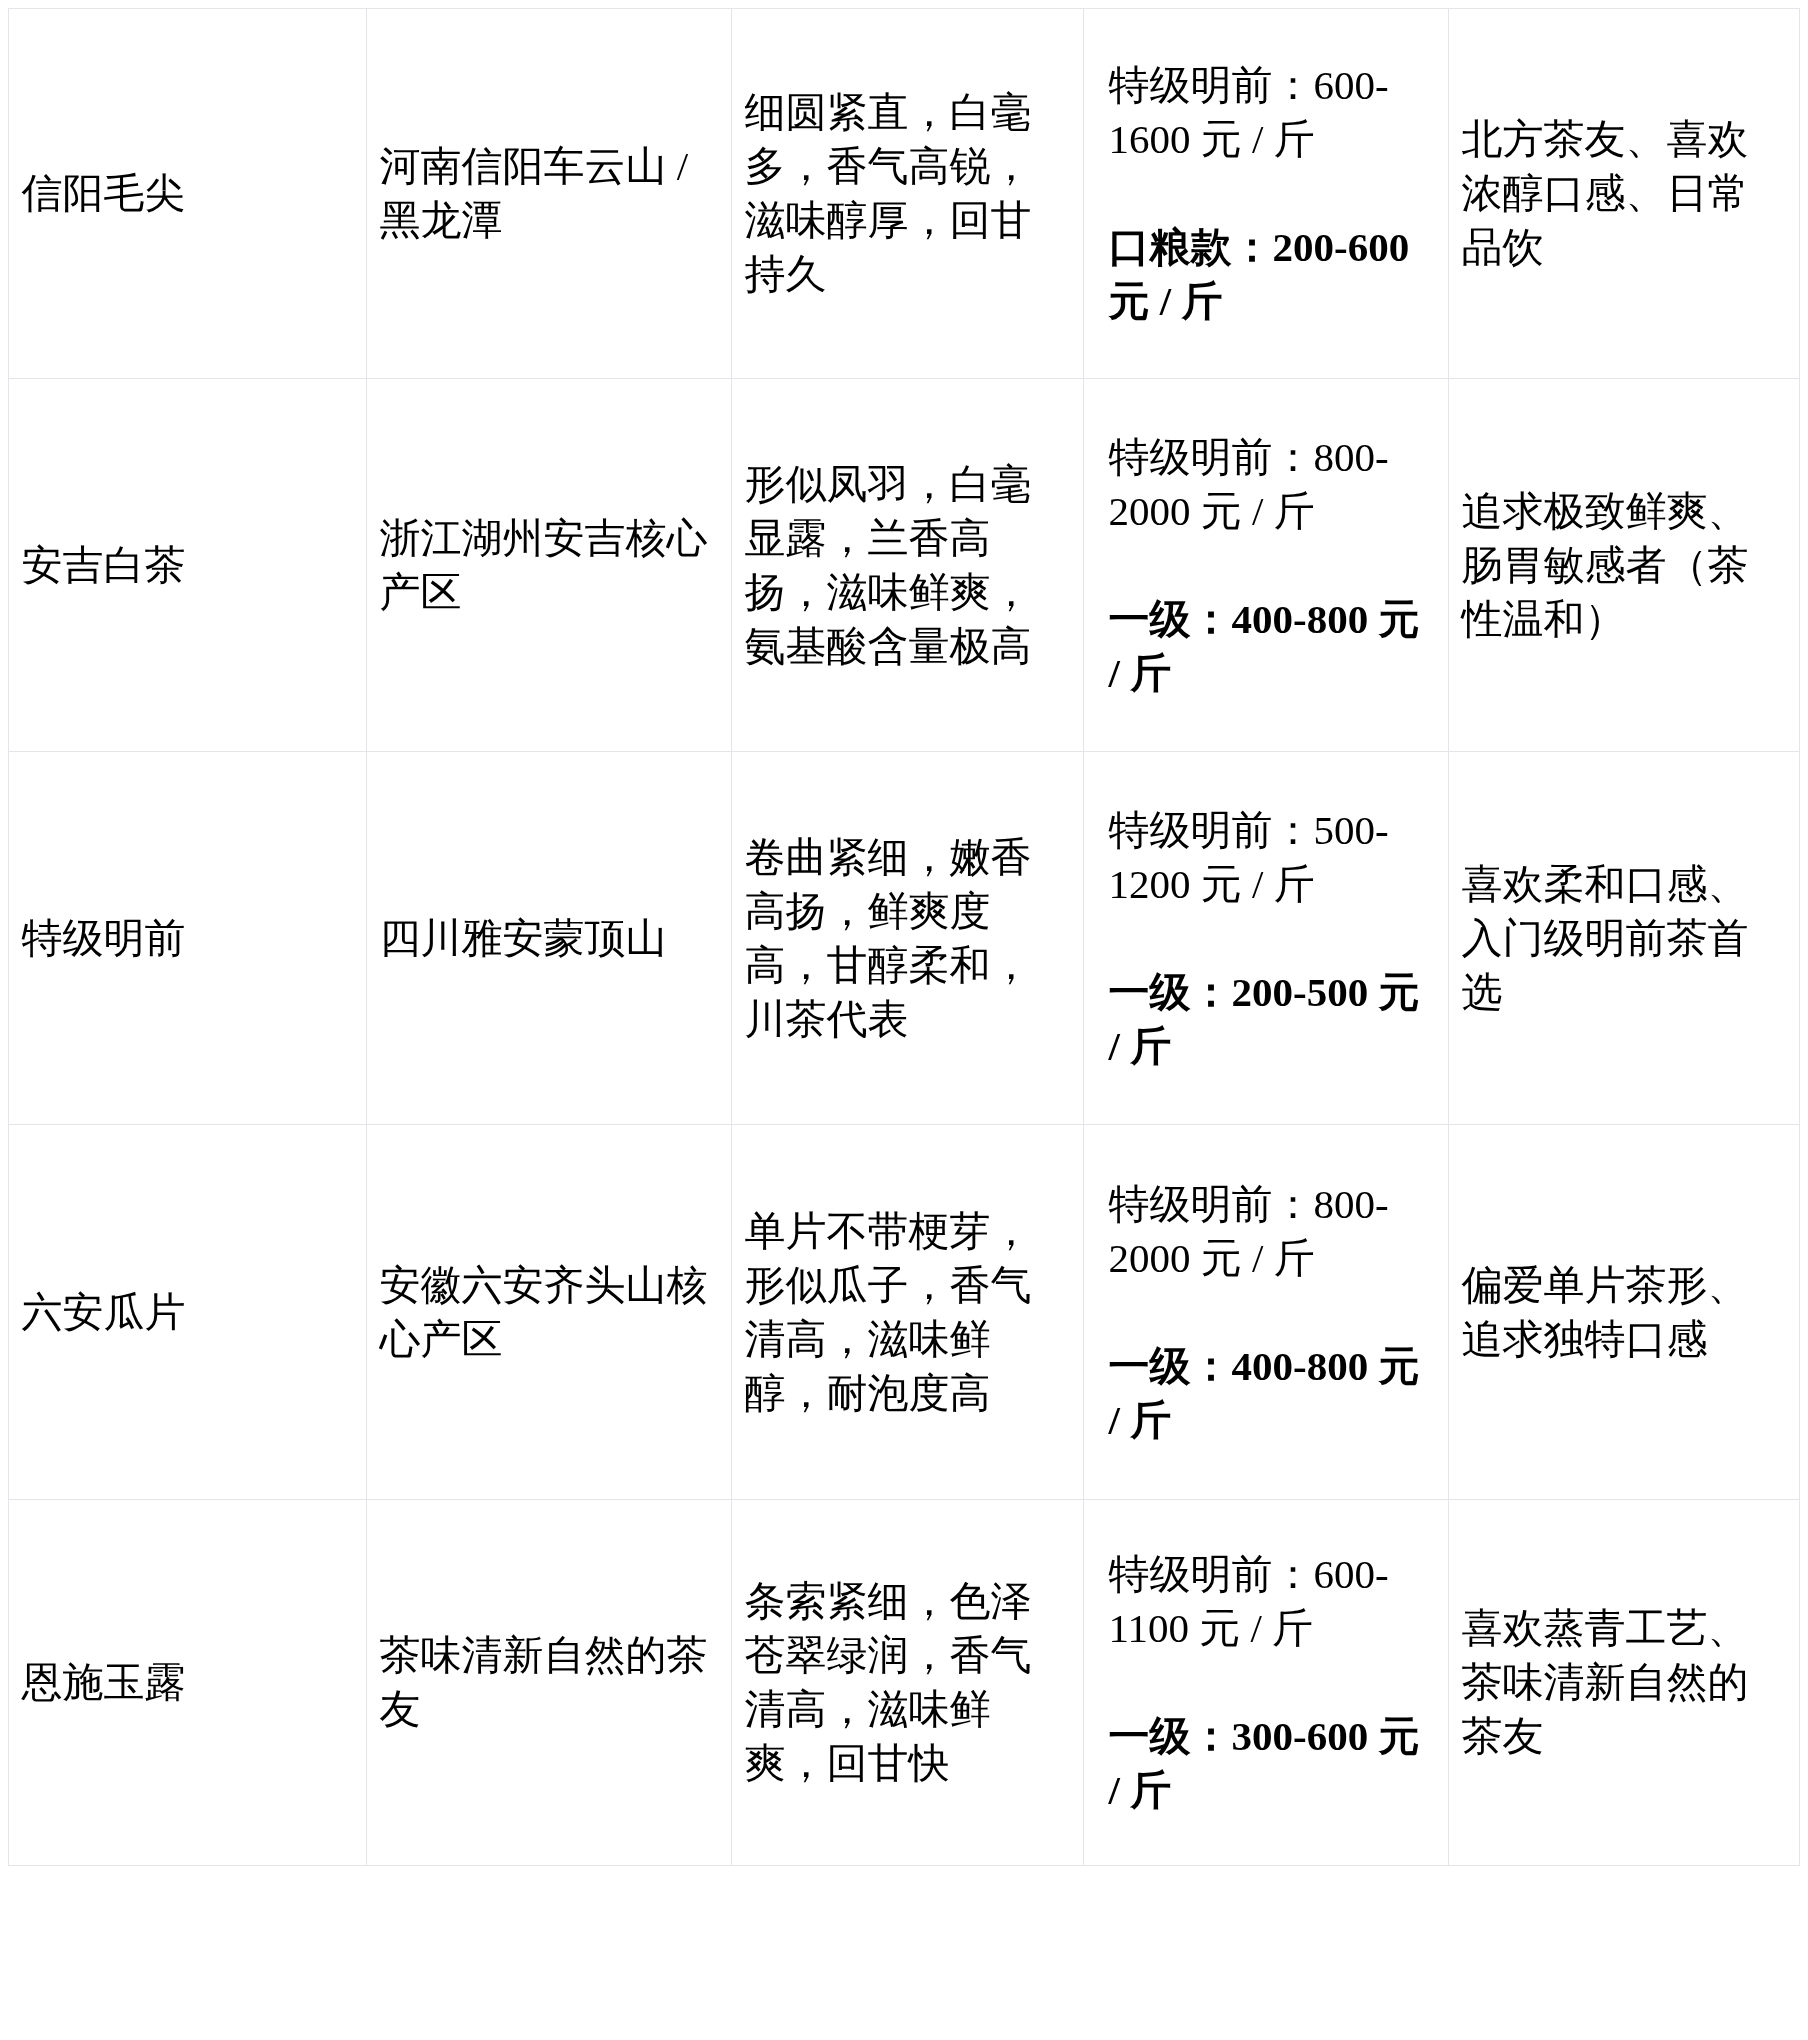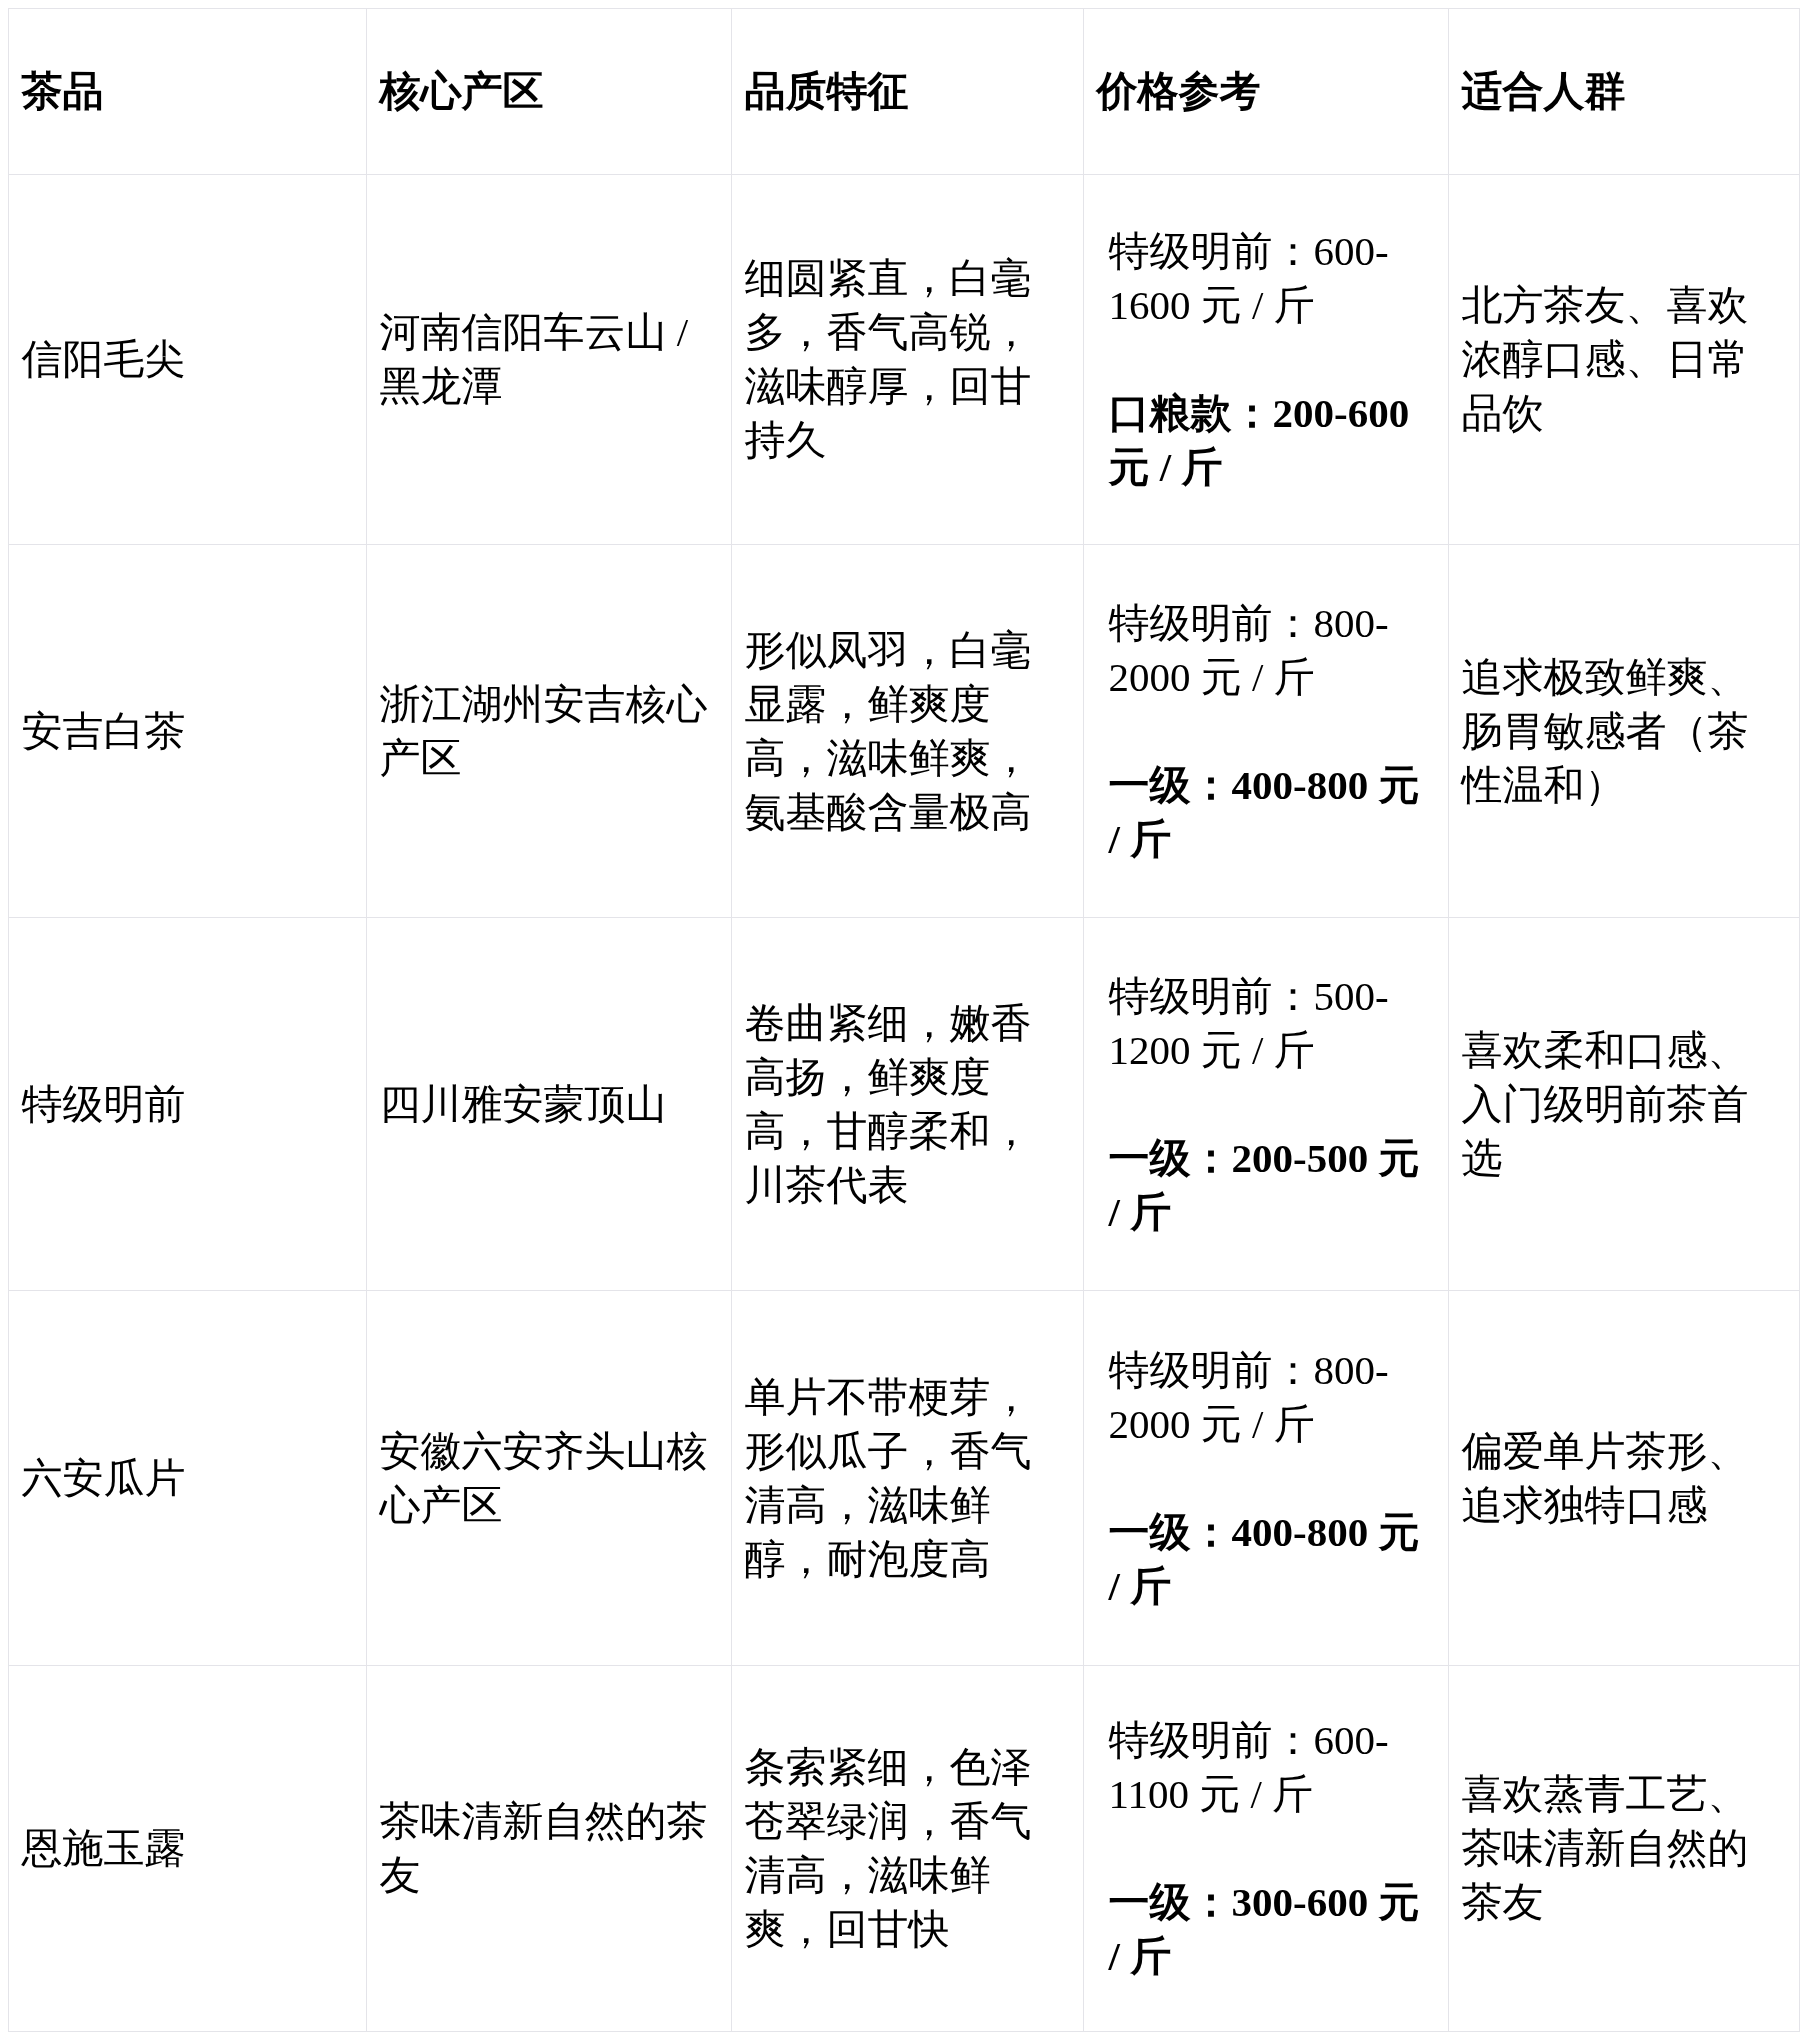--- a/index.html
+++ b/index.html
@@ -53,43 +53,36 @@
 
 <table class="tea-table">
   <colgroup>
     <col style="width:358px">
     <col style="width:365px">
     <col style="width:352px">
     <col style="width:365px">
     <col style="width:351px">
   </colgroup>
   <tbody>
-    <tr class="header-row">
-      <th>茶品</th>
-      <th>核心产区</th>
-      <th>品质特征</th>
-      <th>价格参考</th>
-      <th>适合人群</th>
-    </tr>
 
     <tr class="row-0">
       <td>信阳毛尖</td>
       <td>河南信阳车云山 / 黑龙潭</td>
       <td>细圆紧直，白毫多，香气高锐，滋味醇厚，回甘持久</td>
       <td>
         <p class="price-primary">特级明前：600-1600 元 / 斤</p>
         <p class="price-secondary">口粮款：200-600 元 / 斤</p>
       </td>
       <td>北方茶友、喜欢浓醇口感、日常品饮</td>
     </tr>
 
     <tr class="row-1">
       <td>安吉白茶</td>
       <td>浙江湖州安吉核心产区</td>
-      <td>形似凤羽，白毫显露，鲜爽度高，滋味鲜爽，氨基酸含量极高</td>
+      <td>形似凤羽，白毫显露，兰香高扬，滋味鲜爽，氨基酸含量极高</td>
       <td>
         <p class="price-primary">特级明前：800-2000 元 / 斤</p>
         <p class="price-secondary">一级：400-800 元 / 斤</p>
       </td>
       <td>追求极致鲜爽、肠胃敏感者（茶性温和）</td>
     </tr>
 
     <tr class="row-2">
       <td>特级明前</td>
       <td>四川雅安蒙顶山</td>

